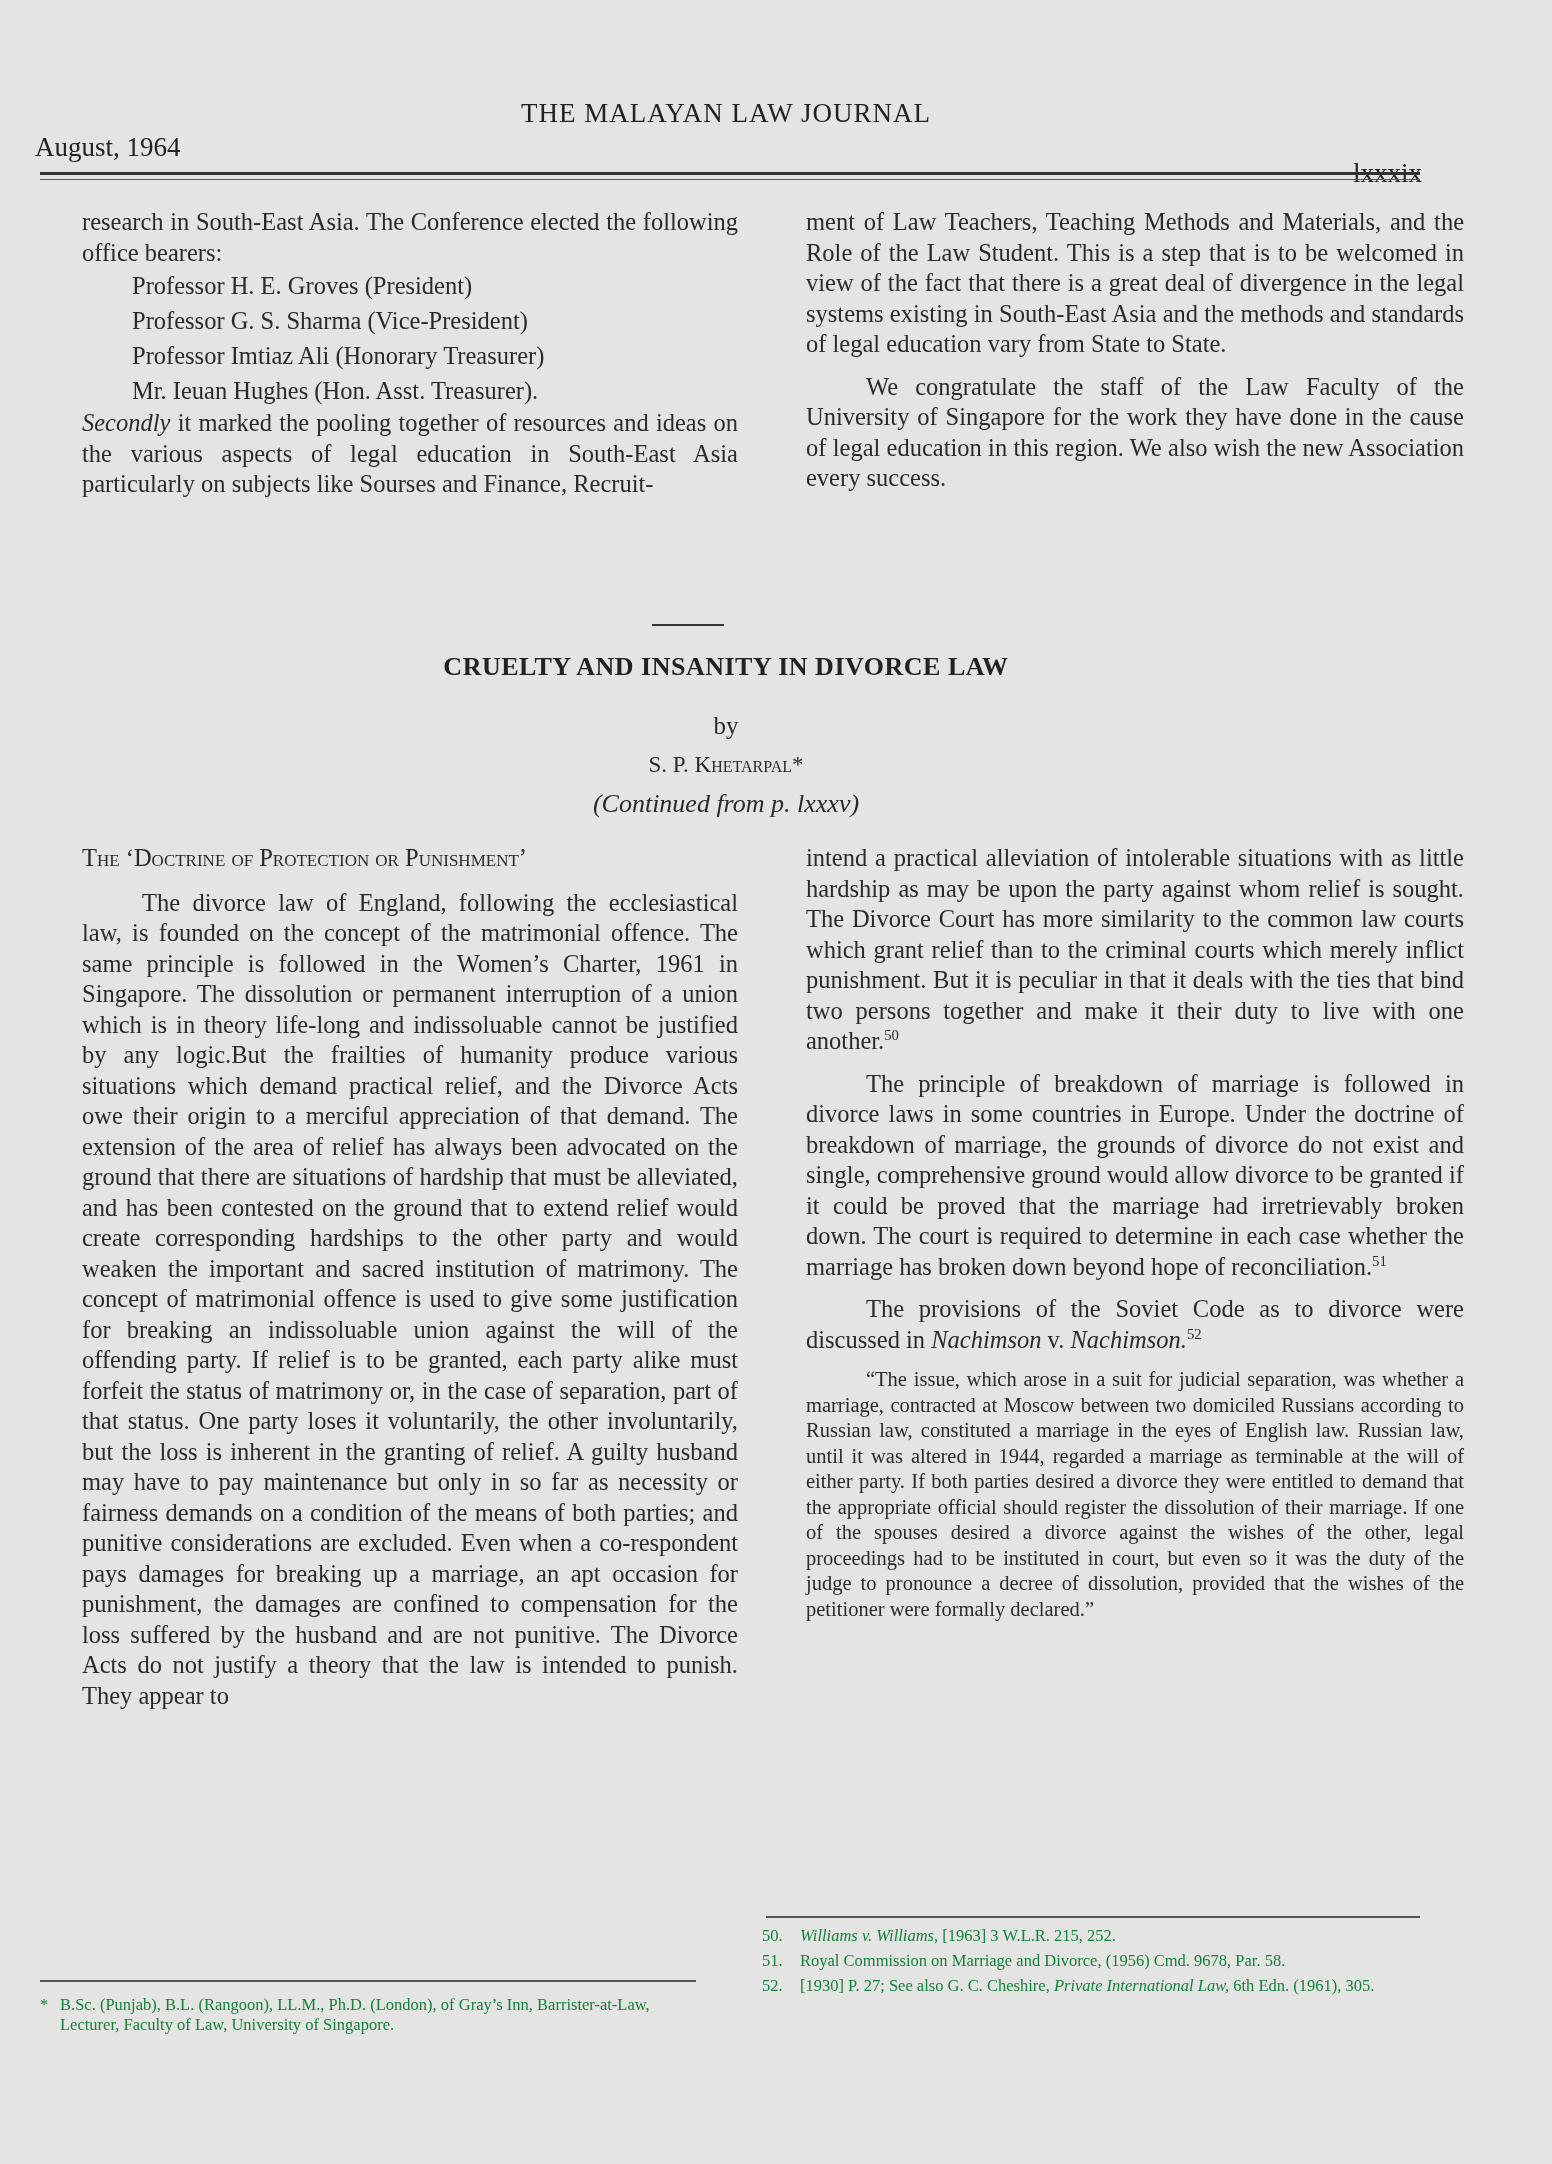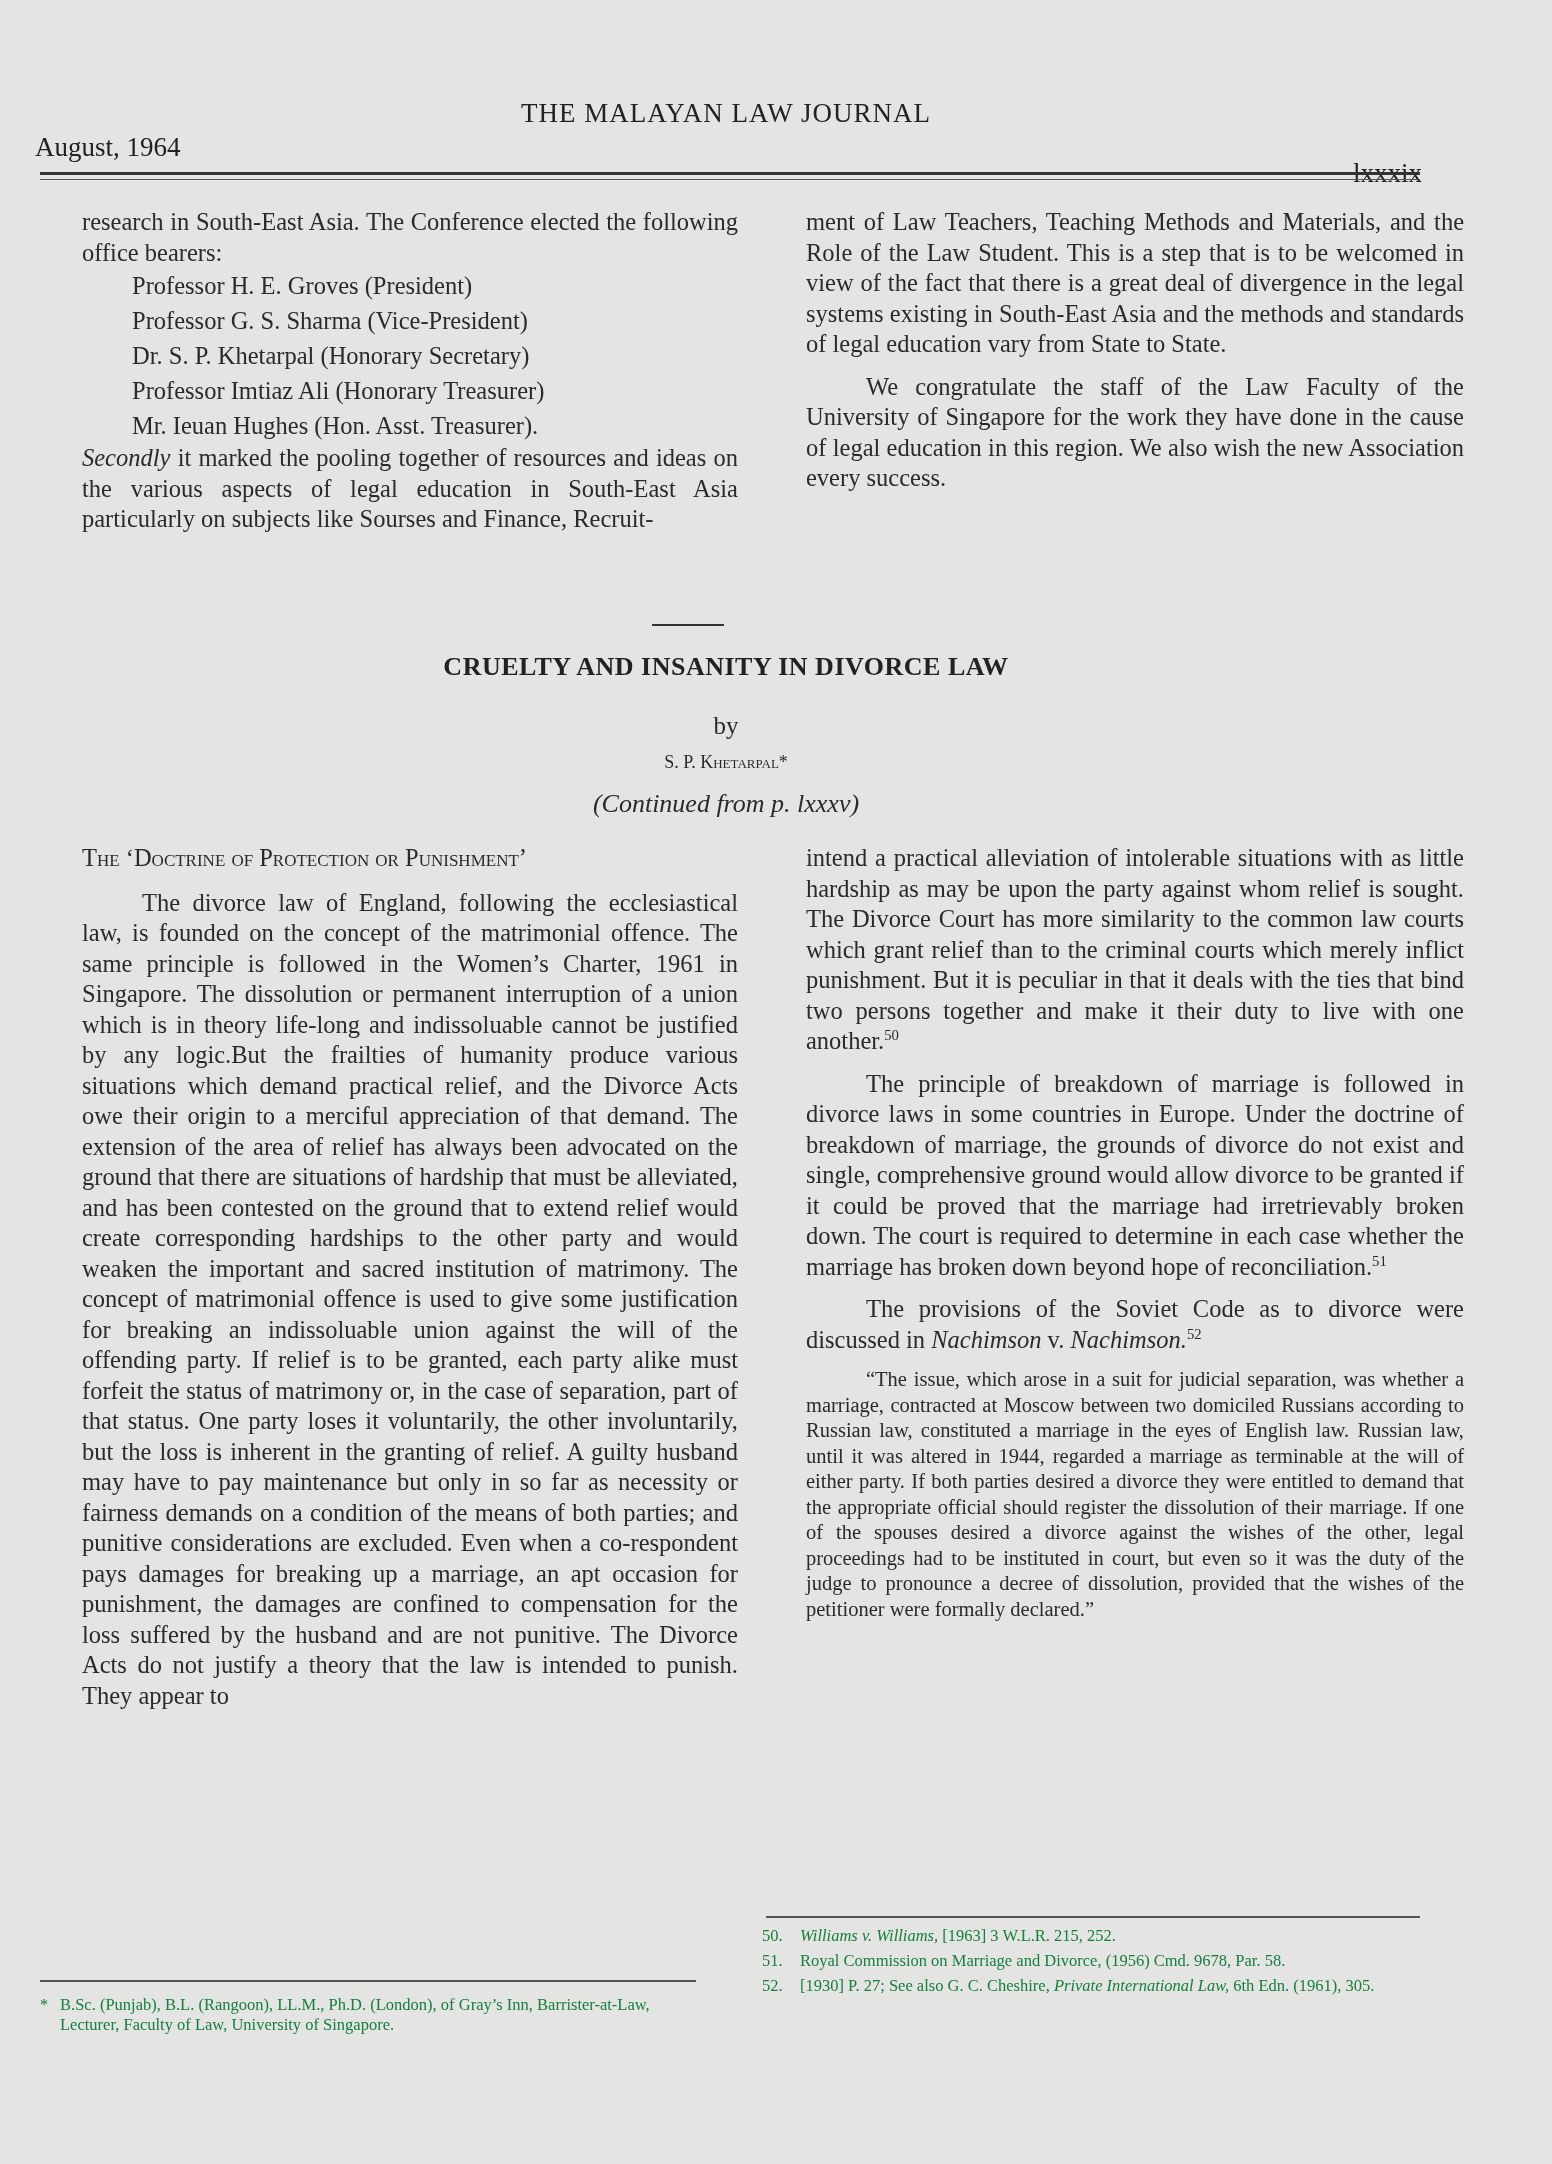--- a/index.html
+++ b/index.html
@@ -31,21 +31,21 @@
   .gap { margin-top: 12px !important; }
   .ital { font-style: italic; }
 
   .mid-rule { position: absolute; left: 652px; width: 72px; top: 624px; height: 2px; background: #333; }
   .article-title {
     position: absolute; left: 0; width: 1452px; top: 652px; text-align: center;
     font-size: 26px; font-weight: bold; letter-spacing: 0.5px; color: #222;
     font-family: "Liberation Serif", serif;
   }
   .byline { position: absolute; left: 0; width: 1452px; top: 712px; text-align: center; font-size: 25px; font-family: "Liberation Serif", serif; }
-  .author { position: absolute; left: 0; width: 1452px; top: 752px; text-align: center; font-size: 18px; font-variant: small-caps; font-family: "Liberation Serif", serif; }
+  .author { position: absolute; left: 0; width: 1452px; top: 752px; text-align: center; font-size: 23px; font-variant: small-caps; font-family: "Liberation Serif", serif; }
   .continued { position: absolute; left: 0; width: 1452px; top: 789px; text-align: center; font-size: 26px; font-style: italic; font-family: "Liberation Serif", serif; }
 
   .col-left-main { left: 38px; top: 843px; width: 656px; }
   .section-head { font-variant: small-caps; text-align: left; margin-bottom: 14px !important; font-size: 24.5px; }
   .col-right-main { left: 762px; top: 843px; width: 658px; }
   .quote { font-size: 20.5px; line-height: 25.5px; margin-top: 12px !important; }
 
   .fn-rule-left { position: absolute; left: 40px; width: 656px; top: 1980px; height: 2px; background: #555; }
   .fn-rule-right { position: absolute; left: 766px; width: 654px; top: 1916px; height: 2px; background: #555; }
   .footnotes { position: absolute; font-size: 16.5px; line-height: 20px; font-family: "Liberation Serif", serif; color: #15803d; }
@@ -65,21 +65,20 @@
   <div class="header-date">August, 1964</div>
   <div class="header-page">lxxxix</div>
   <div class="rule-thick"></div>
   <div class="rule-thin"></div>
 
   <div class="col col-left-top">
     <p>research in South-East Asia. The Conference elected the following office bearers:</p>
     <div class="officers">
       <div>Professor H. E. Groves (President)</div>
       <div>Professor G. S. Sharma (Vice-President)</div>
-      <div>Dr. S. P. Khetarpal (Honorary Secretary)</div>
       <div>Professor Imtiaz Ali (Honorary Treasurer)</div>
       <div>Mr. Ieuan Hughes (Hon. Asst. Treasurer).</div>
     </div>
     <p><span class="ital">Secondly</span><span> it marked the pooling together of resources and ideas on the various aspects of legal education in South-East Asia particularly on subjects like Sourses and Finance, Recruit-</span></p>
   </div>
 
   <div class="col col-right-top">
     <p>ment of Law Teachers, Teaching Methods and Materials, and the Role of the Law Student. This is a step that is to be welcomed in view of the fact that there is a great deal of divergence in the legal systems existing in South-East Asia and the methods and standards of legal education vary from State to State.</p>
     <p class="indent gap">We congratulate the staff of the Law Faculty of the University of Singapore for the work they have done in the cause of legal education in this region. We also wish the new Association every success.</p>
   </div>

